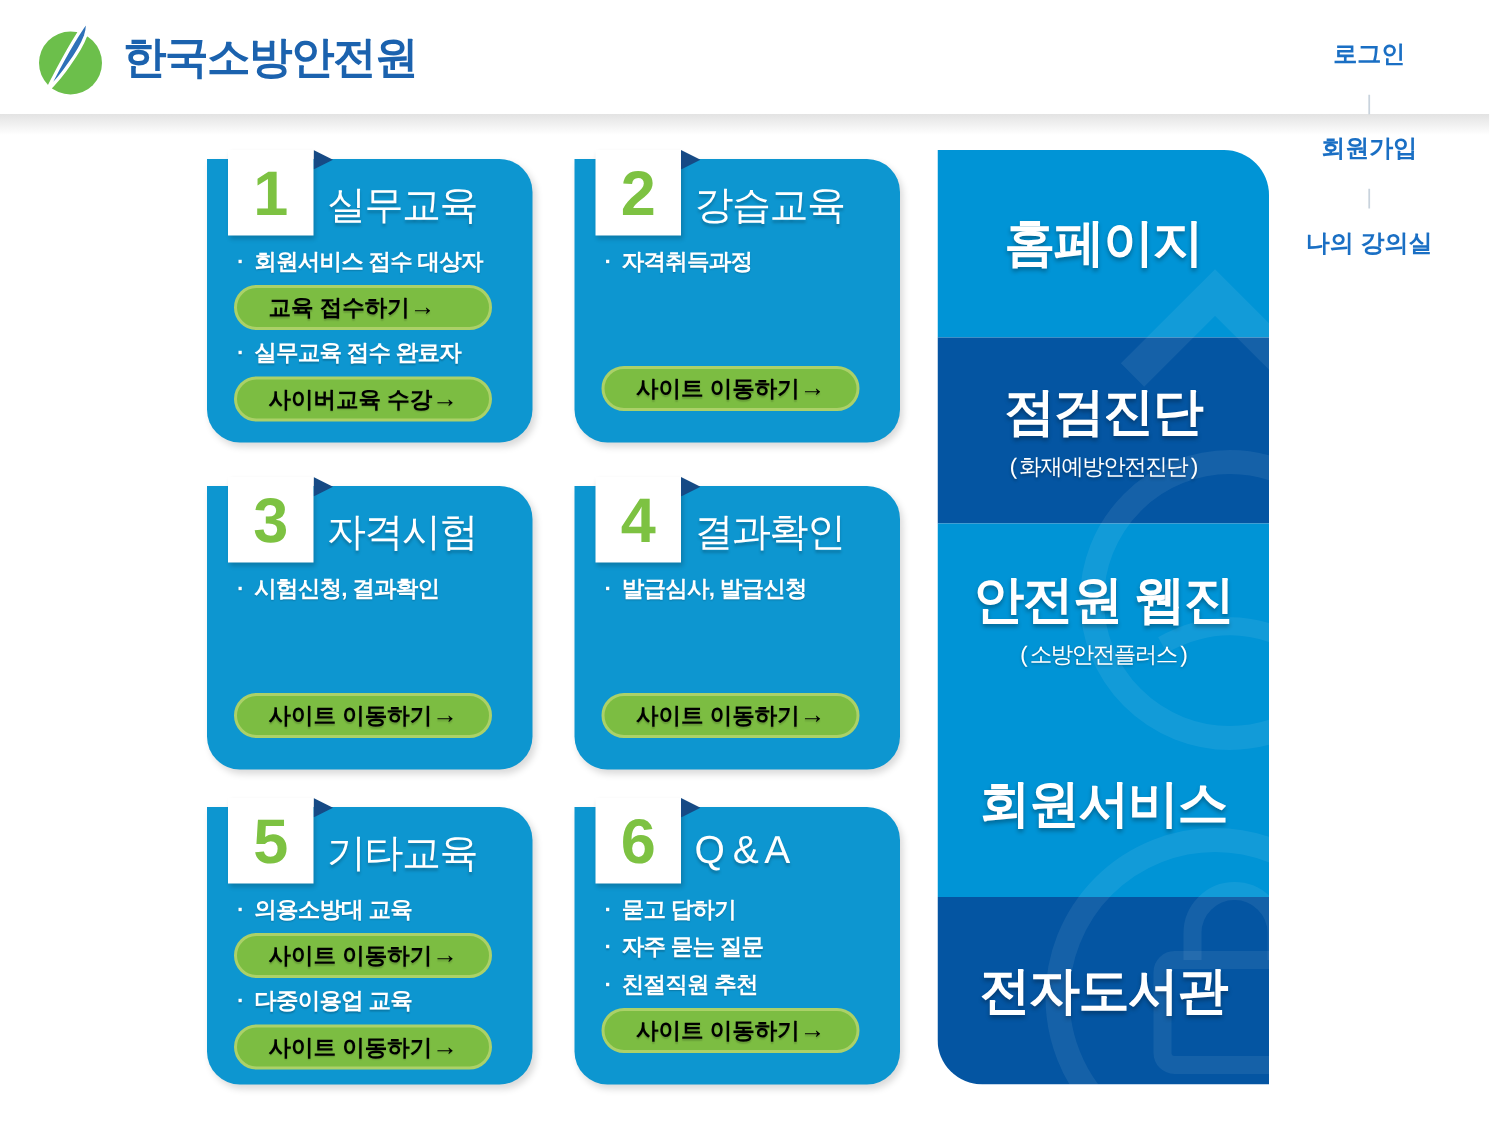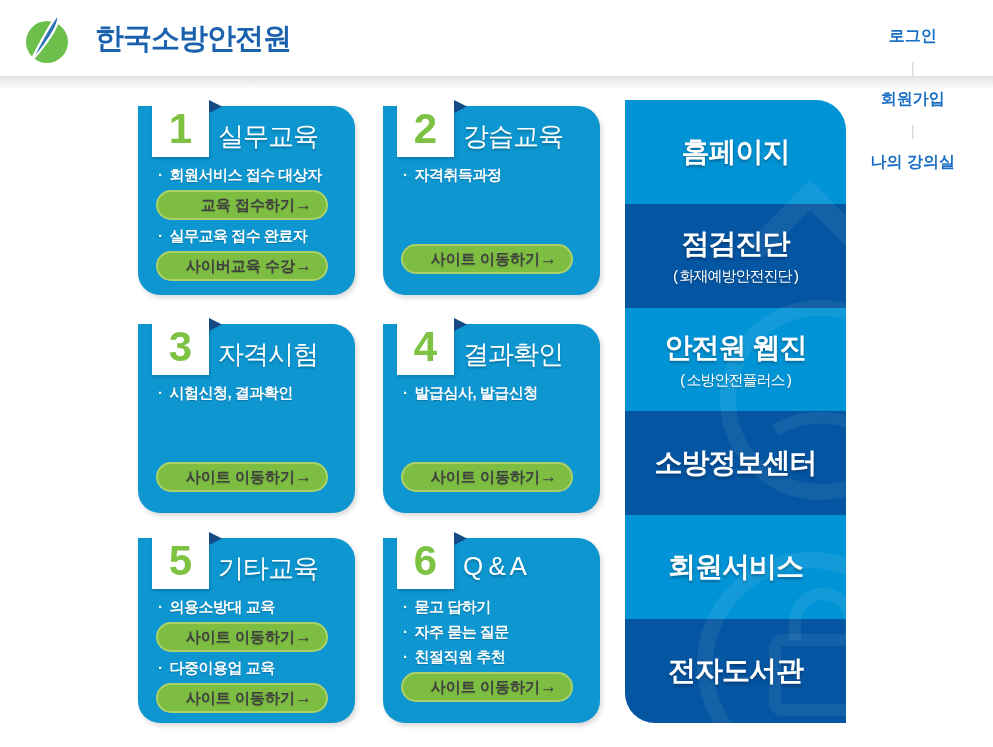--- a/index.html
+++ b/index.html
@@ -4,21 +4,21 @@
 <style>
   * { margin:0; padding:0; box-sizing:border-box; }
   html,body { background:#ffffff; }
   body { font-family:"Liberation Sans","DejaVu Sans",sans-serif; }
   .page { position:relative; width:993px; height:747px; background:#ffffff; overflow:hidden; }
 
   
   .header { position:absolute; left:0; top:0; width:993px; height:76px; background:#ffffff; }
   .header::after { content:""; position:absolute; left:0; top:76px; width:100%; height:14px;
     background:linear-gradient(#d9d9d9, rgba(255,255,255,0)); opacity:.75; }
-  .logo { position:absolute; left:22px; top:13px; display:flex; align-items:center; gap:23px; cursor:pointer; }
+  .logo { position:absolute; left:22px; top:13px; display:flex; align-items:center; gap:10px; cursor:pointer; }
   .logo-text { font-size:29px; font-weight:bold; color:#1b62ae; letter-spacing:-1px; }
   .top-nav { position:absolute; right:38px; top:26px; display:flex; align-items:center; gap:13px;
     font-size:16px; font-weight:bold; color:#1a6fc4;flex-direction:column; }
   .top-nav .lnk { cursor:pointer; }
   .top-nav .sep { color:#c9d3dd; font-weight:normal; font-size:14px; }
 
   
   .card { position:absolute; width:217px; background:#0d96d0; border-radius:0 22px 22px 22px;
     box-shadow:2px 3px 5px rgba(0,0,0,.15); color:#fff; padding:0 18px; }
   .card.c1,.card.c2 { top:106px; height:189px; }
@@ -34,34 +34,34 @@
   .fold { position:absolute; left:71px; top:-6px; width:13px; height:13px; background:#164a85;
     clip-path:polygon(0 0,100% 50%,0 100%); }
   .card-title { position:absolute; left:80px; top:13px; font-size:26px; font-weight:normal;
     letter-spacing:-1px; text-shadow:0 2px 2px rgba(0,0,0,.22); white-space:nowrap; }
 
   .card-body { padding-top:54px; }
   .item { display:flex; gap:7px; font-size:15px; font-weight:bold; letter-spacing:-.5px;
     text-shadow:0 1px 1px rgba(0,0,0,.2); margin:5px 0 5px 2px; line-height:20px; }
   .item .blt { font-weight:bold; }
   .gbtn { width:172px; height:30px; background:#7cbd42; border:2px solid #abd168; border-radius:16px;
-    display:flex; align-items:center; justify-content:flex-end; padding:0 14px 0 21px;
-    font-size:15px; font-weight:bold; color:#404040; cursor:pointer; text-shadow:0 1px 1px rgba(0,0,0,.18);
+    display:flex; align-items:center; justify-content:flex-start; padding:0 14px 0 21px;
+    font-size:15px; font-weight:bold; color:#000000; cursor:pointer; text-shadow:0 1px 1px rgba(0,0,0,.18);
     margin:3px 0 6px 0; white-space:nowrap; }
   .gbtn .arr { font-size:17px; font-weight:bold; }
   .gbtn.bottom { position:absolute; left:18px; bottom:21px; margin:0; }
 
   
   .sidebar { position:absolute; left:625px; top:100px; width:221px; height:623px;
     border-radius:0 30px 0 30px; overflow:hidden; display:flex; flex-direction:column; }
   .side-item { flex:1 1 0; display:flex; flex-direction:column; align-items:center; justify-content:center;
     color:#fff; cursor:pointer; position:relative; z-index:1; }
   .side-item.cyan { background:#0094d6; }
   .side-item.dark { background:#0455a2; }
-  .side-main { font-size:28px; font-weight:bold; letter-spacing:-1px;
+  .side-main { font-size:34px; font-weight:bold; letter-spacing:-1px;
     text-shadow:0 2px 3px rgba(0,0,0,.3); }
   .side-sub { font-size:15px; letter-spacing:-1px; margin-top:4px; text-shadow:0 1px 2px rgba(0,0,0,.3);font-family:Liberation Mono, monospace; }
   .side-sub:empty { display:none; }
   .side-deco { position:absolute; left:0; top:0; width:221px; height:623px; z-index:2; pointer-events:none; }
 </style>
 </head>
 <body>
 
 <div class="page">
 
@@ -230,24 +230,20 @@
 
     </div>
     <div class="side-item dark">
       <span class="side-main">점검진단</span>
       <span class="side-sub">(화재예방안전진단)</span>
     </div>
     <div class="side-item cyan">
       <span class="side-main">안전원 웹진</span>
       <span class="side-sub">(소방안전플러스)</span>
     </div>
-    <div class="side-item dark">
-      <span class="side-main">소방정보센터</span>
-
-    </div>
     <div class="side-item cyan">
       <span class="side-main">회원서비스</span>
 
     </div>
     <div class="side-item dark">
       <span class="side-main">전자도서관</span>
 
     </div>
   </div>
 

